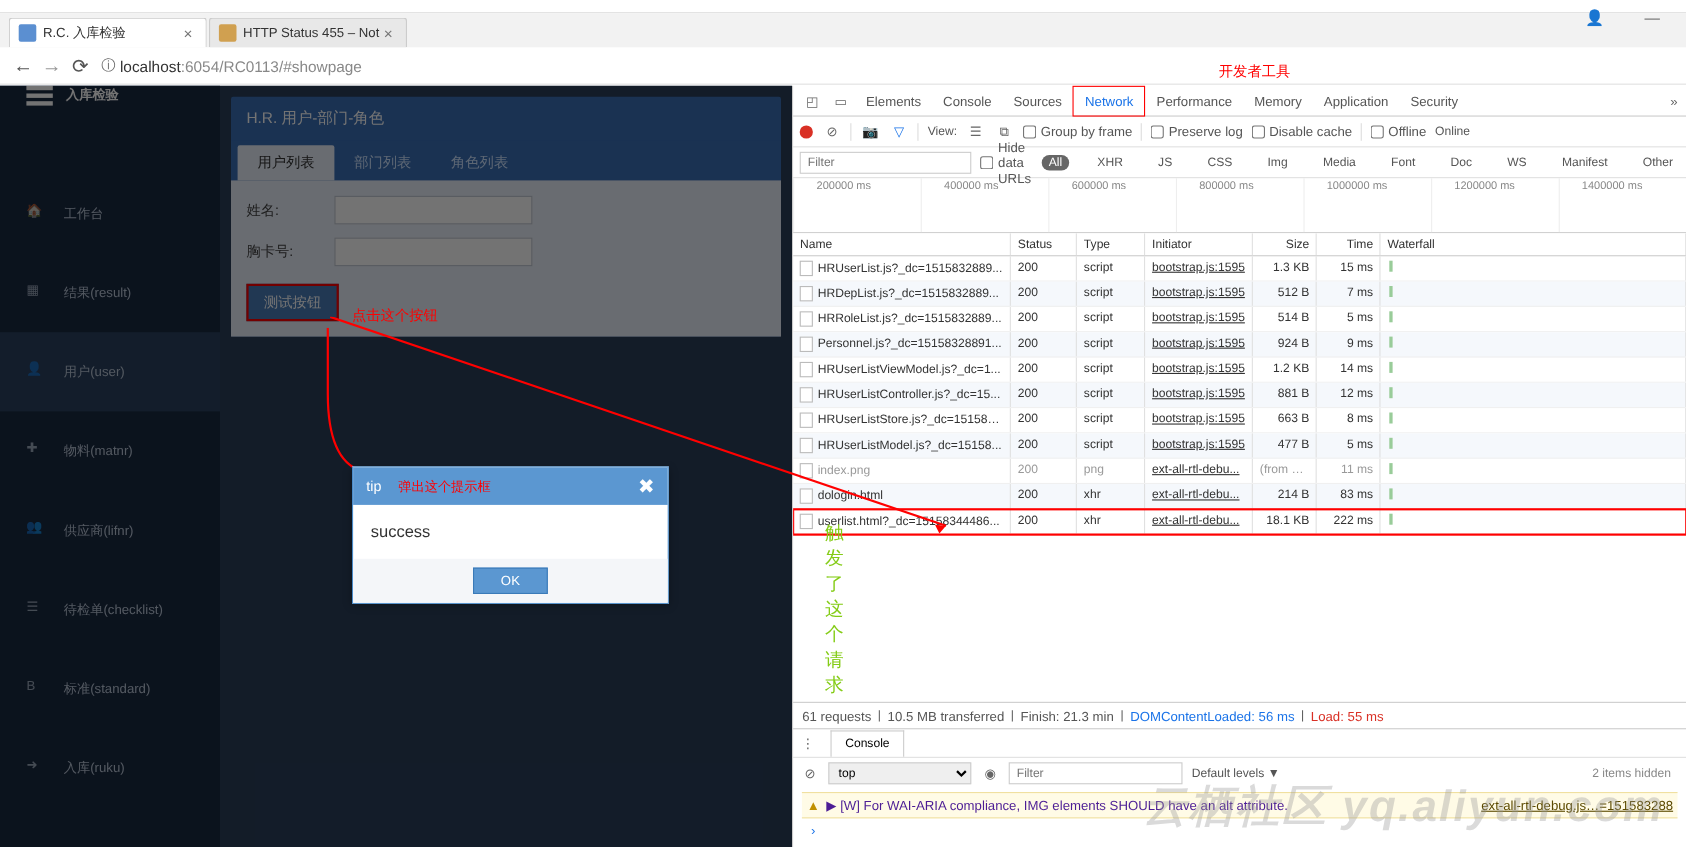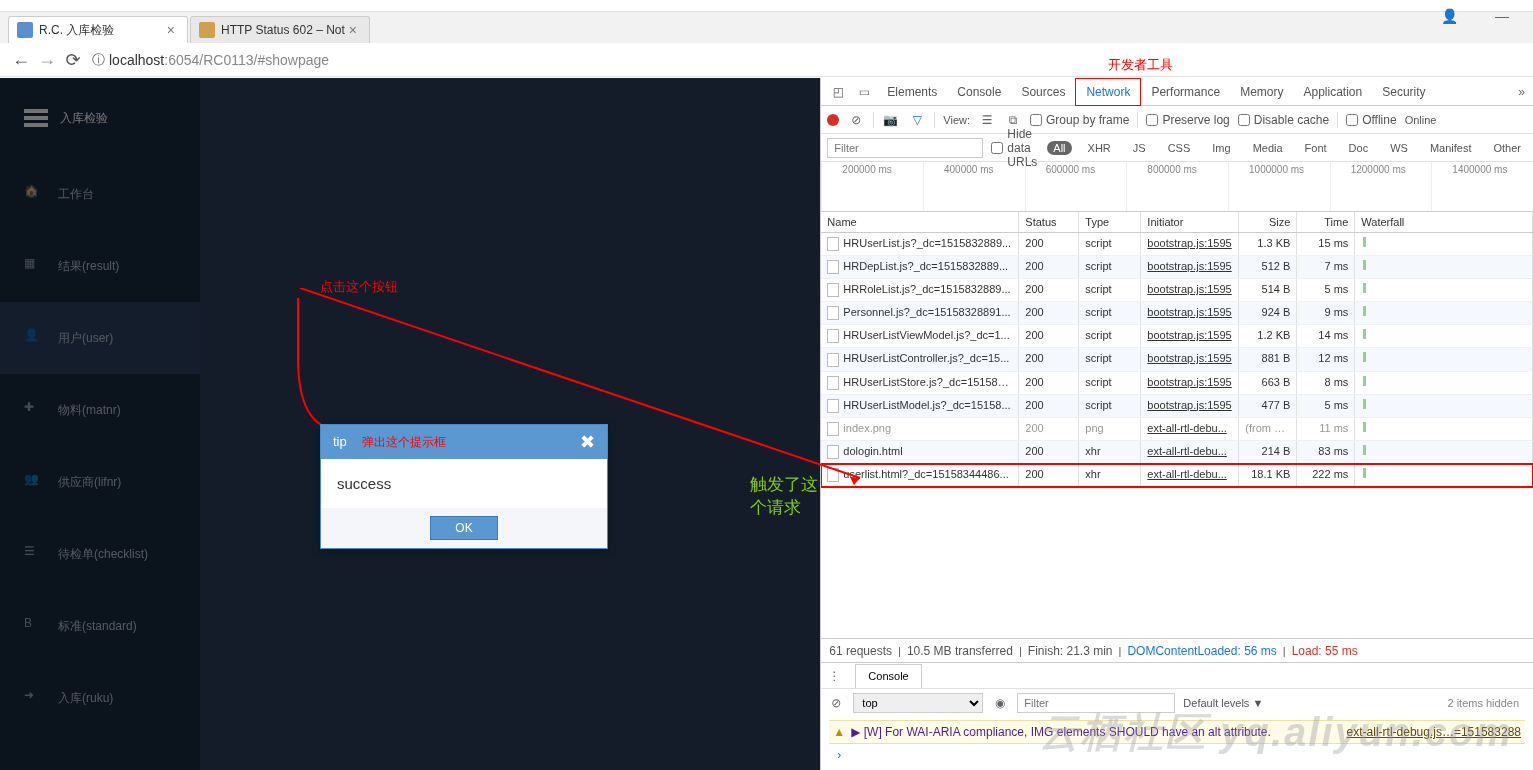--- a/index.html
+++ b/index.html
@@ -18,21 +18,21 @@
 .nav-btn.active{color:#555}
 .url-box{flex:1;display:flex;align-items:center;margin-left:6px}
 .url-info{color:#666;font-size:13px;margin-right:4px}
 .url-host{color:#333;font-size:14px}
 .url-path{color:#888;font-size:14px}
 .red-label-dev{position:absolute;left:1108px;top:56px;color:red;font-size:13px}
 .content{position:absolute;left:0;top:78px;right:0;bottom:0;display:flex}
 .left-app{width:874px;position:relative;background:#2a3f5a}
 .overlay-dark{position:absolute;inset:0;background:rgba(0,0,0,0.55);z-index:2}
 .sidebar{width:200px;background:#1a2a42;position:absolute;left:0;top:0;bottom:0;z-index:1}
-.brand{height:80px;display:flex;align-items:center;padding-left:24px;color:#fff;font-size:18px;font-weight:normal}
+.brand{height:80px;display:flex;padding-left:24px;color:#fff;font-size:18px;font-weight:bold}
 .brand-icon{width:24px;height:18px;margin-right:12px;display:inline-block}
 .brand-icon::before{content:"";display:block;width:24px;height:4px;background:#fff;box-shadow:0 7px 0 #fff,0 14px 0 #fff}
 .menu-item{height:72px;display:flex;align-items:center;padding-left:24px;color:#b8c5d6;font-size:14px}
 .menu-item.active{background:#2b4160}
 .menu-icon{width:20px;height:20px;margin-right:14px;opacity:0.8}
 .main-panel{position:absolute;left:210px;top:10px;right:10px;background:#3a6fb7;z-index:1;border-radius:2px}
 .panel-header{height:40px;display:flex;align-items:center;padding-left:14px;color:#fff;font-size:14px}
 .panel-tabs{height:36px;display:flex;align-items:flex-end;padding-left:6px;background:#3a6fb7}
 .ptab{height:32px;padding:0 18px;display:flex;align-items:center;color:#cde3ff;font-size:13px;cursor:pointer}
 .ptab.active{background:#e8effa;color:#333;border-radius:2px 2px 0 0}
@@ -109,21 +109,21 @@
 <div class="titlebar"></div>
 
 <div class="tabs-row">
   <div class="tab">
     <span class="tab-favicon"></span>
     <span class="tab-title">R.C. 入库检验</span>
     <span class="tab-close">×</span>
   </div>
   <div class="tab inactive">
     <span class="tab-favicon" style="background:#d0a050"></span>
-    <span class="tab-title">HTTP Status 602 – Not</span>
+    <span class="tab-title">HTTP Status 455 – Not</span>
     <span class="tab-close">×</span>
   </div>
   <div class="win-controls">
     <span>👤</span>
     <span>—</span>
 
   </div>
 </div>
 
 <div class="addr-bar">
@@ -176,20 +176,39 @@
             <span class="menu-icon">B</span>
             <span>标准(standard)</span>
           </div>
           <div class="menu-item">
             <span class="menu-icon">➜</span>
             <span>入库(ruku)</span>
           </div>
         </div>
     </div>
 
+    <div class="main-panel">
+      <div class="panel-header">H.R. 用户-部门-角色</div>
+      <div class="panel-tabs">
+        <div class="ptab active">用户列表</div>
+        <div class="ptab">部门列表</div>
+        <div class="ptab">角色列表</div>
+      </div>
+      <div class="panel-body">
+        <div class="form-row">
+          <span class="form-label">姓名:</span>
+          <input class="form-input" style="">
+        </div>
+        <div class="form-row">
+          <span class="form-label">胸卡号:</span>
+          <input class="form-input" style="">
+        </div>
+        <span class="test-btn">测试按钮</span>
+      </div>
+    </div>
 
     <div class="overlay-dark"></div>
 
     <div class="ann1">点击这个按钮</div>
     <svg class="arrow-a" style="left:258px;top:220px" width="80" height="140">
       <path d="M40 0 L40 60 Q40 120 70 130" stroke="red" fill="none" stroke-width="2"></path>
       <path d="M70 130 l-8 -2 l4 8 z" fill="red"></path>
     </svg>
     <svg class="arrow-a" style="left:300px;top:210px" width="570" height="200">
       <line x1="0" y1="0" x2="560" y2="190" stroke="red" stroke-width="2"></line>
@@ -260,21 +279,21 @@
         </label>
       <span style="font-size:11px;color:#555">Online</span>
     </div>
 
     <div class="dt-filter">
       <input class="filter-input" placeholder="Filter" style="">
       <label class="tb-check">
           <input type="checkbox" style="">
           <span>Hide data URLs</span>
         </label>
-      <div id="chips-container" style="display:flex;gap:10px">
+      <div id="chips-container" style="display:flex;gap:20px">
           <span class="chip active">All</span>
           <span class="chip">XHR</span>
           <span class="chip">JS</span>
           <span class="chip">CSS</span>
           <span class="chip">Img</span>
           <span class="chip">Media</span>
           <span class="chip">Font</span>
           <span class="chip">Doc</span>
           <span class="chip">WS</span>
           <span class="chip">Manifest</span>

